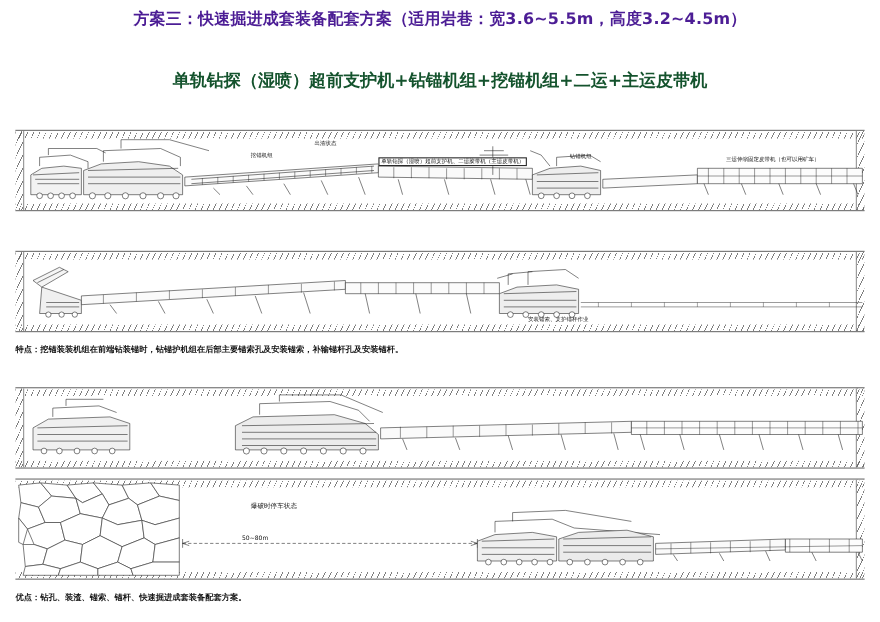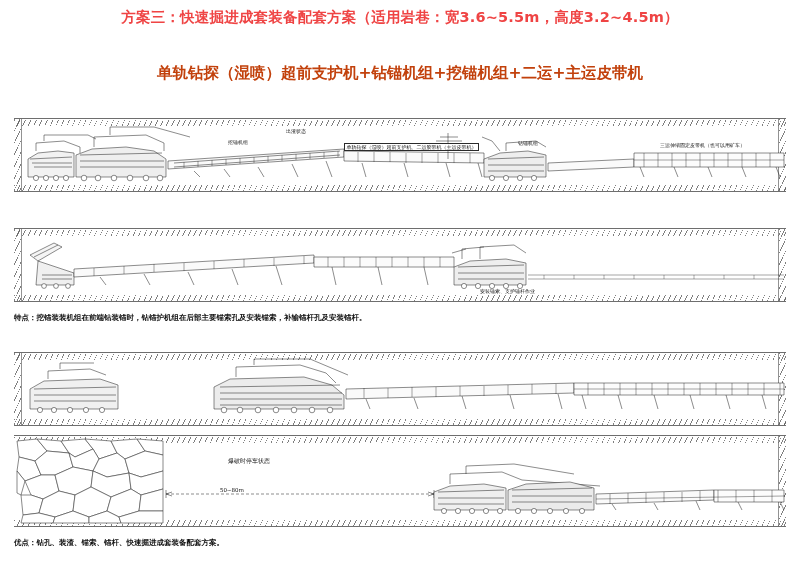--- a/index.html
+++ b/index.html
@@ -23,33 +23,33 @@
 
   
   .title-main {
     position: absolute;
     top: 8px;
     left: 0;
     width: 800px;
     text-align: center;
     font-size: 14.5px;
     font-weight: bold;
-    color: #ef4444;
+    color: #4c1d95;
     letter-spacing: 0.2px;
     white-space: nowrap;
   }
   .title-sub {
     position: absolute;
     top: 63px;
     left: 0;
     width: 800px;
     text-align: center;
     font-size: 15.5px;
     font-weight: bold;
-    color: #c2410c;
+    color: #14532d;
     white-space: nowrap;
   }
 
   
   .scene {
     position: absolute;
     left: 14px;
     width: 772px;
     border-top: 1px solid #6e6e6e;
     border-bottom: 1px solid #6e6e6e;

